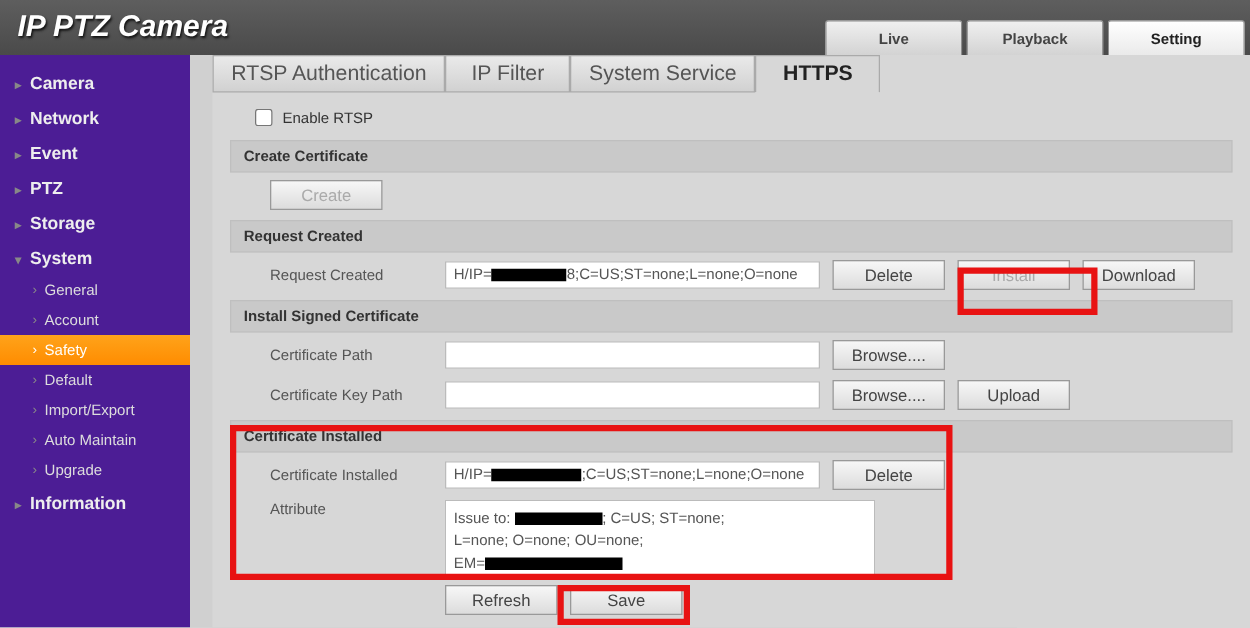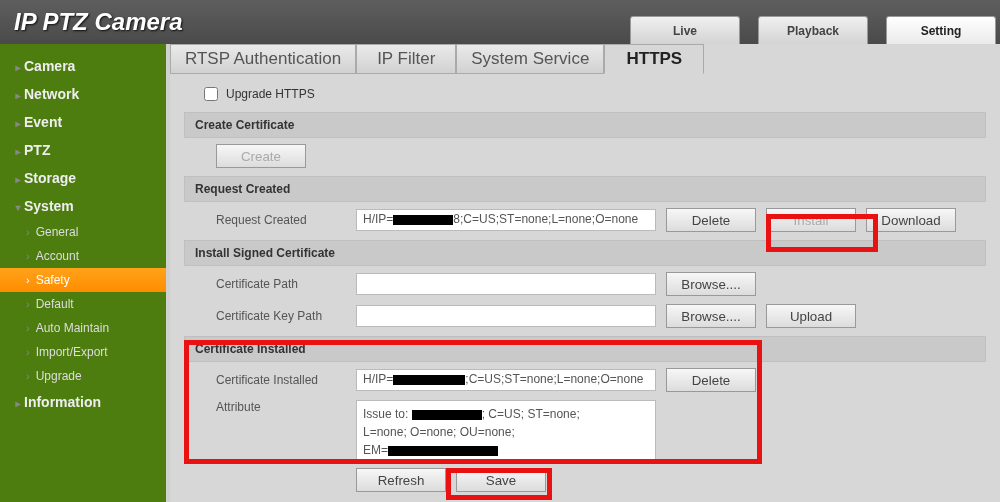--- a/index.html
+++ b/index.html
@@ -4,32 +4,32 @@
 <style>
   * { box-sizing: border-box; }
   html, body { margin: 0; padding: 0; font-family: Arial, sans-serif; font-size: 12px; color: #333; }
   body { width: 1000px; height: 502px; overflow: hidden; background:#d0d0d0;}
   .header {
     height: 44px; width:1000px;
     background: linear-gradient(to bottom, #5e5e5e 0%, #4a4a4a 100%);
     display: flex; align-items: center; padding-left: 14px; position:relative;
   }
   .app-title { color: #fff; font-size: 24px; font-weight: bold; font-style: italic; text-shadow: 1px 1px 2px #111; letter-spacing:0px;}
-  .top-tabs { position:absolute; right:4px; bottom:0; display:flex; gap:18px;}
+  .top-tabs { position:absolute; right:4px; bottom:0; display:flex; gap:3px;}
   .top-tab {
     width:110px; height:28px;
     background: linear-gradient(to bottom,#f0f0f0 0%, #d3d3d3 100%);
     border:1px solid #999; border-bottom:none; border-radius:3px 3px 0 0;
     display:flex; align-items:center; justify-content:center; font-weight:bold; color:#444; cursor:pointer;
   }
   .top-tab.active { background: linear-gradient(to bottom,#ffffff 0%, #eaeaea 100%); color:#222; }
 
   .left-nav {
-    float:left; width:166px; height:458px;
-    background:#4d7c0f; color:#bbb; padding-top:8px;text-align:center;
+    float:left; width:152px; height:458px;
+    background:#4c1d95; color:#bbb; padding-top:8px;
   }
   .nav-item {
     padding:6px 10px 6px 12px; display:flex; align-items:center; cursor:pointer;
   }
   .nav-item .caret { width:12px; display:inline-block;}
   .nav-item.top { font-weight:bold; color:#eee; font-size:14px;}
   .nav-item.top .caret::before { content:"▸"; color:#888; font-size:10px;}
   .nav-item.top.open .caret::before { content:"▾"; color:#888; font-size:10px;}
   .nav-sub { padding:5px 10px 5px 26px; display:flex; align-items:center; cursor:pointer; color:#ddd; font-size:12px;}
   .nav-sub::before { content:"›"; margin-right:6px; color:#888; font-size:11px;}
@@ -51,21 +51,21 @@
   .section-hdr {
     background:#c9c9c9; border:1px solid #bfbfbf; padding:5px 10px;
     font-weight:bold; color:#333; margin-bottom:6px;
   }
   .label { width:140px; color:#555;}
   .input {
     border:1px solid #bbb; background:#fff; height:22px; padding:2px 6px; color:#555;
     width:300px;
   }
   .textarea {
-    border:1px solid #bbb; background:#fff; padding:4px 6px; color:#555; width:300px; height:60px;
+    border:1px solid #bbb; background:#fff; padding:4px 6px; color:#555; width:344px; height:60px;
     overflow-y:scroll; line-height:1.5;
   }
   .btn {
     min-width:90px; height:24px; padding:0 14px;
     background:linear-gradient(to bottom,#f7f7f7,#dcdcdc);
     border:1px solid #999; color:#444; cursor:pointer; margin-left:10px;
     display:inline-flex; align-items:center; justify-content:center;text-align:center;
   }
   .btn.disabled { color:#aaa; cursor:default;}
   .checkbox { width:14px; height:14px; margin-right:8px;}
@@ -106,42 +106,42 @@
       <span>Storage</span>
     </div>
   <div class="nav-item top open">
       <span class="caret"></span>
       <span>System</span>
     </div>
     <div class="nav-sub">General</div>
     <div class="nav-sub">Account</div>
     <div class="nav-sub active">Safety</div>
     <div class="nav-sub">Default</div>
+    <div class="nav-sub">Import/Export</div>
     <div class="nav-sub">Auto Maintain</div>
-    <div class="nav-sub">Import/Export</div>
     <div class="nav-sub">Upgrade</div>
   <div class="nav-item top">
       <span class="caret"></span>
       <span>Information</span>
     </div>
 </div>
 
 <div class="main">
   <div class="sub-tabs">
     <div class="sub-tab" style="min-width:140px">RTSP Authentication</div>
     <div class="sub-tab">IP Filter</div>
     <div class="sub-tab" style="min-width:120px">System Service</div>
     <div class="sub-tab active">HTTPS</div>
   </div>
 
   <div class="content">
 
     <div class="row" style="margin-left:16px;">
       <input type="checkbox" class="checkbox" style="">
-      <span>Upgrade HTTPS</span>
+      <span>Enable RTSP</span>
     </div>
 
     <div class="section-hdr">Create Certificate</div>
     <div class="row" style="margin-left:32px;">
       <button class="btn disabled" style="margin-left:0">Create</button>
     </div>
 
     <div class="section-hdr">Request Created</div>
     <div class="row" style="margin-left:32px;">
       <span class="label">Request Created</span>

